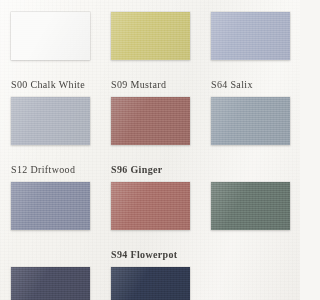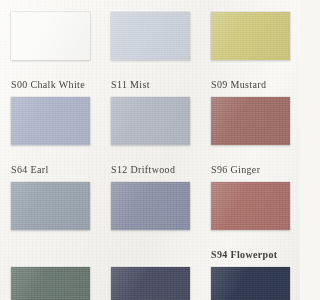--- a/index.html
+++ b/index.html
@@ -148,53 +148,47 @@
 
   <div class="grid">
 
     <div class="cell">
       <div class="swatch-wrap">
         <div class="swatch pale" style="background-color: rgb(251, 251, 250);"></div>
       </div>
       <div class="label" style="color: rgb(68, 66, 63);">S00 Chalk White</div>
     </div>
 
-    <div class="cell">
-      <div class="swatch-wrap">
-        <div class="swatch" style="background-color: rgb(204, 210, 220);"></div>
-      </div>
-      <div class="label" style="color: rgb(68, 66, 63);">S11 Mist</div>
-    </div>
 
     <div class="cell">
       <div class="swatch-wrap">
         <div class="swatch" style="background-color: rgb(207, 200, 126);"></div>
       </div>
       <div class="label" style="color: rgb(68, 66, 63);">S09 Mustard</div>
     </div>
 
     <div class="cell">
       <div class="swatch-wrap">
         <div class="swatch" style="background-color: rgb(173, 180, 201);"></div>
       </div>
-      <div class="label" style="color: rgb(68, 66, 63);">S64 Earl</div>
+      <div class="label" style="color: rgb(68, 66, 63);">S64 Salix</div>
     </div>
 
     <div class="cell">
       <div class="swatch-wrap">
         <div class="swatch" style="background-color: rgb(178, 183, 194);"></div>
       </div>
       <div class="label" style="color: rgb(68, 66, 63);">S12 Driftwood</div>
     </div>
 
     <div class="cell">
       <div class="swatch-wrap">
         <div class="swatch" style="background-color: rgb(158, 109, 104);"></div>
       </div>
-      <div class="label" style="color: rgb(68, 66, 63);">S96 Ginger</div>
+      <div class="label" style="color: rgb(68, 66, 63); font-weight: bold;">S96 Ginger</div>
     </div>
 
     <div class="cell">
       <div class="swatch-wrap">
         <div class="swatch" style="background-color: rgb(153, 164, 175);"></div>
       </div>
     </div>
 
     <div class="cell">
       <div class="swatch-wrap">

